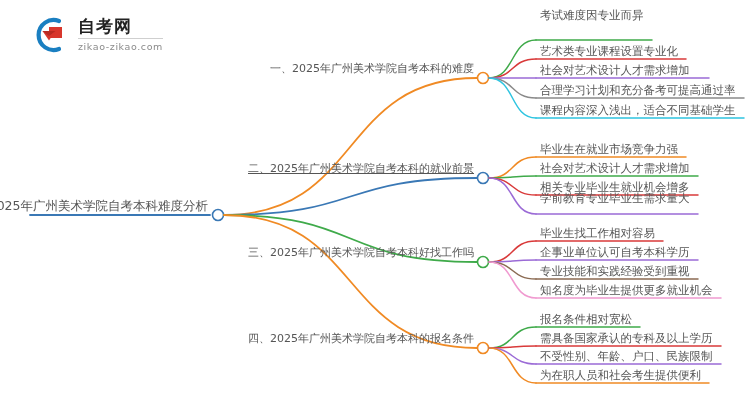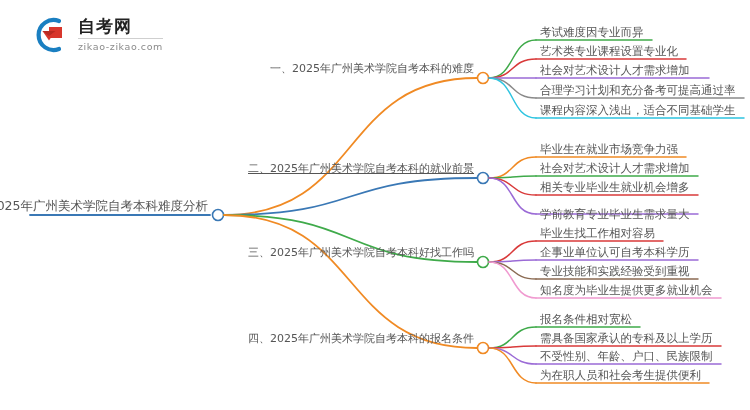--- a/index.html
+++ b/index.html
@@ -146,30 +146,30 @@
     <line x1="536" y1="346" x2="721" y2="346" stroke="#d93a3a" stroke-width="1.5" stroke-linecap="round"></line>
     <path d="M 489 348 C 514.85 348, 510.15 364, 536 364" fill="none" stroke="#9b6bd6" stroke-width="1.5" stroke-linecap="round"></path>
     <line x1="536" y1="364" x2="721" y2="364" stroke="#9b6bd6" stroke-width="1.5" stroke-linecap="round"></line>
     <path d="M 489 348 C 514.85 348, 510.15 383, 536 383" fill="none" stroke="#f08a24" stroke-width="1.5" stroke-linecap="round"></path>
     <line x1="536" y1="383" x2="709" y2="383" stroke="#f08a24" stroke-width="1.5" stroke-linecap="round"></line>
   </svg>
 
 <div id="text-layer">
     <div class="node-label root-label" style="right: 542px; top: 198px;">2025年广州美术学院自考本科难度分析</div>
     <div class="node-label branch-label" style="right: 276px; top: 61px;">一、2025年广州美术学院自考本科的难度</div>
-    <div class="node-label leaf-label" style="left: 540px; top: 25px;">考试难度因专业而异</div>
+    <div class="node-label leaf-label" style="left: 540px; top: 8px;">考试难度因专业而异</div>
     <div class="node-label leaf-label" style="left: 540px; top: 44px;">艺术类专业课程设置专业化</div>
     <div class="node-label leaf-label" style="left: 540px; top: 63px;">社会对艺术设计人才需求增加</div>
     <div class="node-label leaf-label" style="left: 540px; top: 83px;">合理学习计划和充分备考可提高通过率</div>
     <div class="node-label leaf-label" style="left: 540px; top: 103px;">课程内容深入浅出，适合不同基础学生</div>
     <div class="node-label branch-label" style="right: 276px; top: 161px; text-decoration: underline;">二、2025年广州美术学院自考本科的就业前景</div>
     <div class="node-label leaf-label" style="left: 540px; top: 142px;">毕业生在就业市场竞争力强</div>
     <div class="node-label leaf-label" style="left: 540px; top: 161px;">社会对艺术设计人才需求增加</div>
     <div class="node-label leaf-label" style="left: 540px; top: 180px;">相关专业毕业生就业机会增多</div>
-    <div class="node-label leaf-label" style="left: 540px; top: 207px;">学前教育专业毕业生需求量大</div>
+    <div class="node-label leaf-label" style="left: 540px; top: 191px;">学前教育专业毕业生需求量大</div>
     <div class="node-label branch-label" style="right: 276px; top: 245px;">三、2025年广州美术学院自考本科好找工作吗</div>
     <div class="node-label leaf-label" style="left: 540px; top: 226px;">毕业生找工作相对容易</div>
     <div class="node-label leaf-label" style="left: 540px; top: 245px;">企事业单位认可自考本科学历</div>
     <div class="node-label leaf-label" style="left: 540px; top: 264px;">专业技能和实践经验受到重视</div>
     <div class="node-label leaf-label" style="left: 540px; top: 283px;">知名度为毕业生提供更多就业机会</div>
     <div class="node-label branch-label" style="right: 276px; top: 331px;">四、2025年广州美术学院自考本科的报名条件</div>
     <div class="node-label leaf-label" style="left: 540px; top: 312px;">报名条件相对宽松</div>
     <div class="node-label leaf-label" style="left: 540px; top: 331px;">需具备国家承认的专科及以上学历</div>
     <div class="node-label leaf-label" style="left: 540px; top: 349px; text-align: right;">不受性别、年龄、户口、民族限制</div>
     <div class="node-label leaf-label" style="left: 540px; top: 368px;">为在职人员和社会考生提供便利</div>

